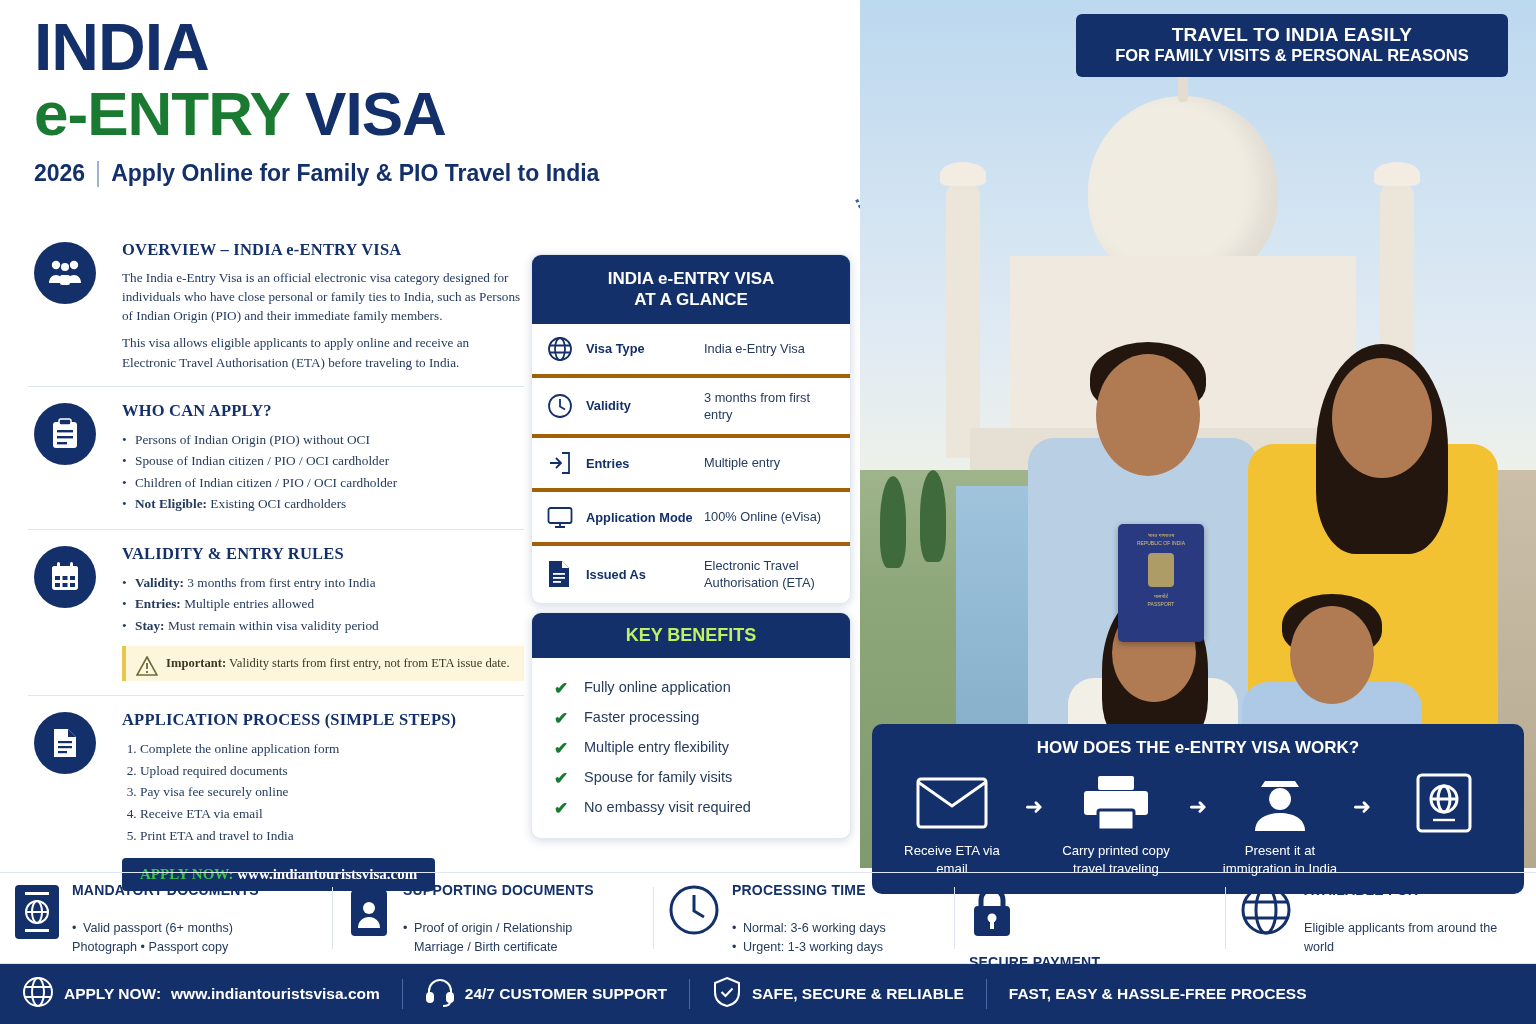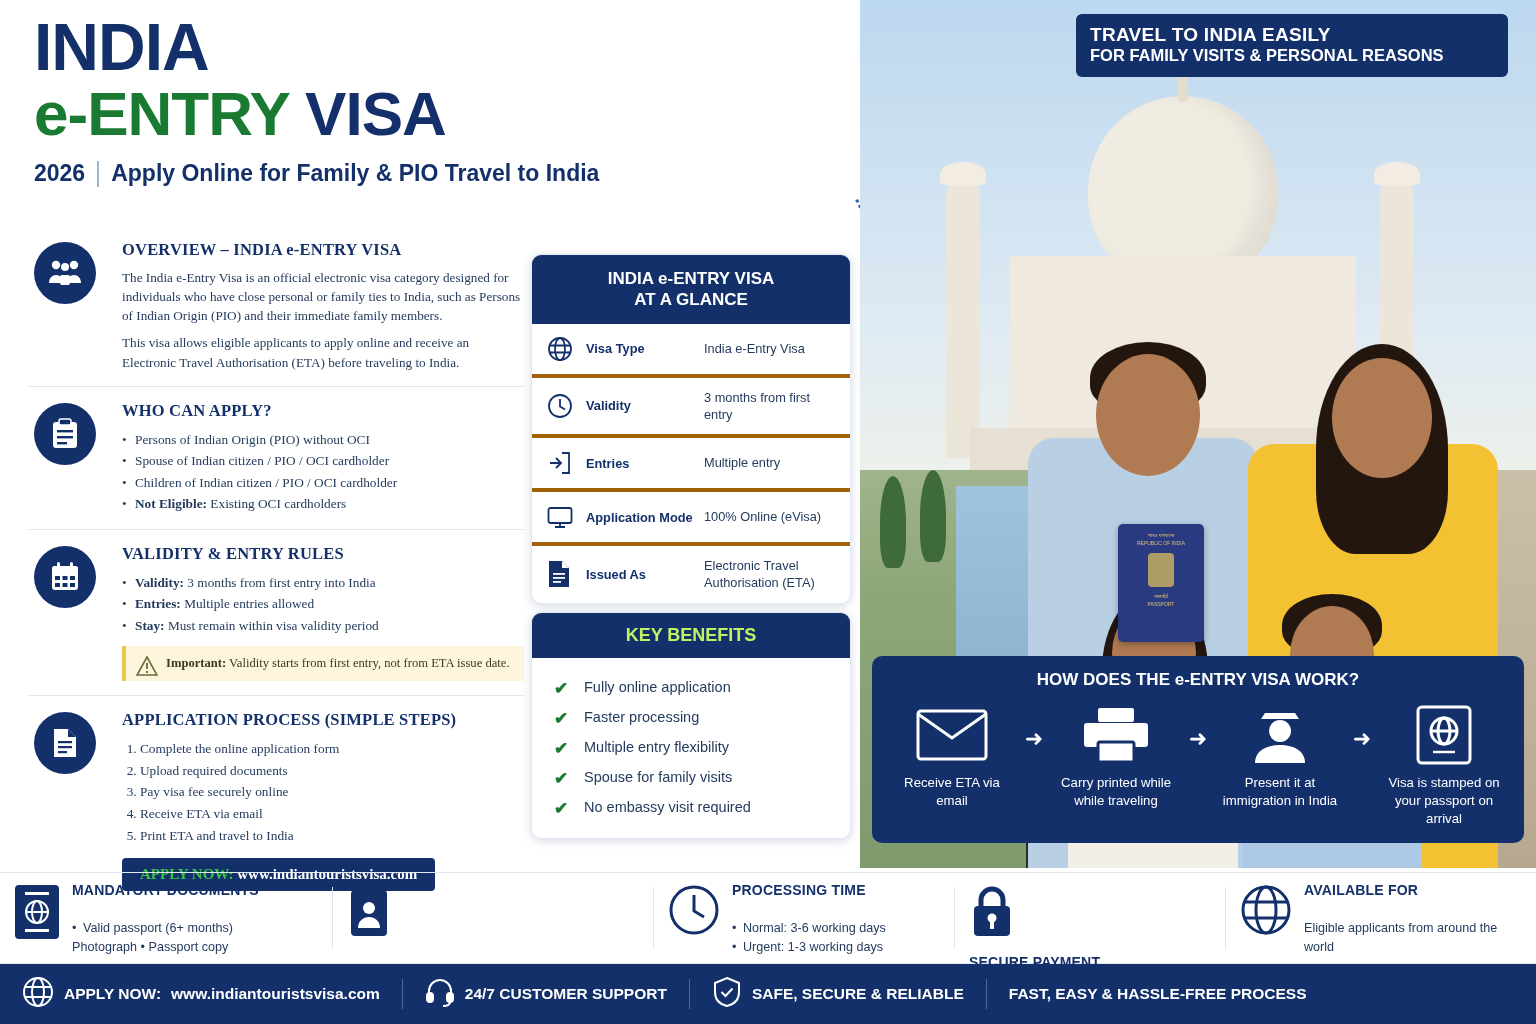--- a/index.html
+++ b/index.html
@@ -152,28 +152,28 @@
     border-radius: 5px; box-shadow: 0 2px 6px rgba(0,0,0,.3); color:#d8c274;
     font-size: 5px; text-align:center; padding-top: 8px; line-height:1.5;
   }
   .passport .emblem { width: 26px; height: 34px; margin: 6px auto; background:#c6ae62; border-radius: 4px; opacity:.85;}
   .suitcase { position:absolute; left: 16px; top: 420px; width: 96px; height: 160px; background:#2a2a2a; border-radius:8px; }
   .suitcase .handle { position:absolute; left: 24px; top: -64px; width: 48px; height: 64px; border: 7px solid #444; border-bottom: none; border-radius: 8px 8px 0 0; }
 
   
   .badge-tr {
     position: absolute; right: 28px; top: 14px; width: 432px; background: #14306b; color: #fff;
-    border-radius: 6px; padding: 10px 14px 12px 14px; 
+    border-radius: 6px; padding: 10px 14px 12px 14px; text-align: center;
   }
   .badge-tr .l1 { font-size: 19px; font-weight: bold; letter-spacing:.3px; }
   .badge-tr .l2 { font-size: 16.5px; font-weight: bold; }
 
   
   .how {
-    position: absolute; left: 872px; top: 656px; width: 652px; background: #14306b; color: #fff;
+    position: absolute; left: 872px; top: 724px; width: 652px; background: #14306b; color: #fff;
     border-radius: 10px; padding: 14px 16px 16px 16px;
   }
   .how h4 { text-align: center; font-size: 17px; font-weight: bold; margin-bottom: 12px; }
   .how-row { display: flex; align-items: flex-start; justify-content: space-between; }
   .how-step { width: 128px; text-align: center; }
   .how-step .ibox { height: 66px; display:flex; align-items:center; justify-content:center; }
   .how-step .txt { font-size: 13.2px; line-height: 1.35; margin-top: 6px; }
   .how-arrow { padding-top: 24px; color: #fff; font-size: 22px; }
 
   
@@ -490,21 +490,21 @@
       <div class="how-arrow">➜</div>
 
       <div class="how-step">
         <div class="ibox">
           <svg width="72" height="58" viewBox="0 0 72 58" fill="#fff">
               <rect x="18" y="2" width="36" height="14" rx="2"></rect>
               <rect x="4" y="17" width="64" height="24" rx="3"></rect>
               <rect x="18" y="36" width="36" height="20" rx="2" stroke="#14306b" stroke-width="3"></rect>
             </svg>
         </div>
-        <div class="txt">Carry printed while while traveling</div>
+        <div class="txt">Carry printed copy travel traveling</div>
       </div>
 
       <div class="how-arrow">➜</div>
 
       <div class="how-step">
         <div class="ibox">
           <svg width="66" height="60" viewBox="0 0 66 60" fill="#fff">
               <path d="M14 14h38l-4-6H18z"></path>
               <circle cx="33" cy="26" r="11"></circle>
               <path d="M8 58c0-12 11-18 25-18s25 6 25 18z"></path>
@@ -518,21 +518,20 @@
       <div class="how-step">
         <div class="ibox">
           <svg width="58" height="62" viewBox="0 0 58 62" fill="none" stroke="#fff" stroke-width="3">
               <rect x="3" y="3" width="52" height="56" rx="4"></rect>
               <circle cx="29" cy="27" r="13"></circle>
               <ellipse cx="29" cy="27" rx="6" ry="13"></ellipse>
               <path d="M16 27h26"></path>
               <path d="M18 48h22" stroke-width="2.4"></path>
             </svg>
         </div>
-        <div class="txt">Visa is stamped on your passport on arrival</div>
       </div>
 
     </div>
   </div>
 
   <div class="strip">
 
     <div class="strip-item" style="width:332px;">
       <span class="strip-ic">
         <svg width="46" height="56" viewBox="0 0 46 56">
@@ -556,20 +555,27 @@
 
     <div class="strip-item" style="width:320px;">
       <span class="strip-ic">
         <svg width="44" height="54" viewBox="0 0 44 54" fill="#14306b">
             <rect x="4" y="6" width="36" height="46" rx="4"></rect>
             <rect x="14" y="1" width="16" height="9" rx="3"></rect>
             <circle cx="22" cy="24" r="6" fill="#fff"></circle>
             <path d="M11 44c0-7 5-11 11-11s11 4 11 11z" fill="#fff"></path>
           </svg>
       </span>
+      <div>
+        <h5>SUPPORTING DOCUMENTS</h5>
+        <ul>
+          <li>Proof of origin / Relationship</li>
+        </ul>
+        <div class="inline-docs" style="padding-left:11px;">Marriage / Birth certificate</div>
+      </div>
     </div>
     <div class="strip-sep"></div>
 
     <div class="strip-item" style="width:300px;">
       <span class="strip-ic">
         <svg width="52" height="52" viewBox="0 0 52 52" fill="none" stroke="#14306b" stroke-width="3">
             <circle cx="26" cy="26" r="23"></circle>
             <path d="M26 11v16l10 6"></path>
           </svg>
       </span>

